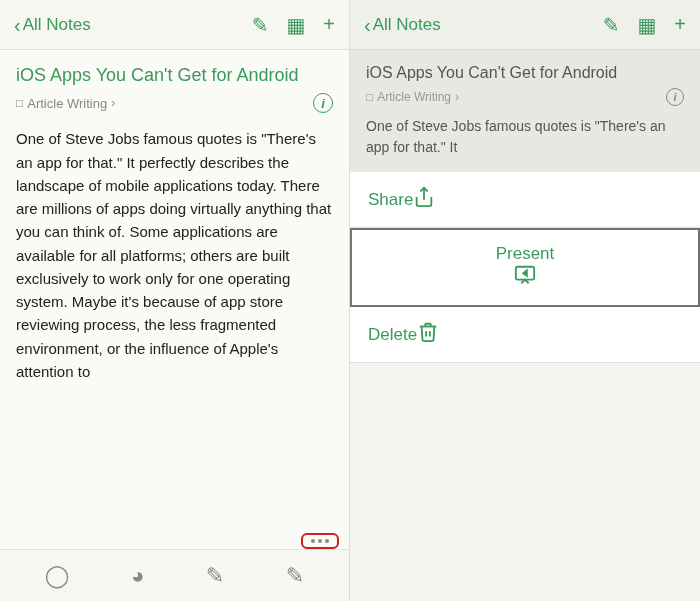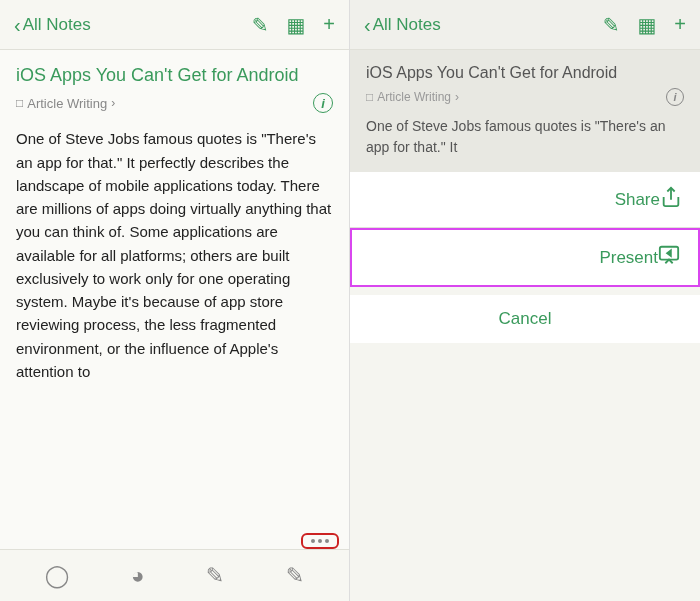--- a/index.html
+++ b/index.html
@@ -231,30 +231,31 @@
     .action-menu {
       flex: 1;
       background: #f5f5f0;
       display: flex;
       flex-direction: column;
     }
 
     .menu-item {
       display: flex;
       align-items: center;
-      justify-content: flex-end;
+      justify-content: flex-start;
       padding: 14px 18px;
       border-bottom: 1px solid #e0e0d8;
       background: #fff;
       position: relative;
     }
 
     .menu-item.highlighted {
-      border: 2px solid #d946ef;
+      border: 2px solid #737373;
       z-index: 10;
+      flex-direction: column;
     }
 
     .menu-item-label {
       color: #3a9a5c;
       font-size: 17px;
     }
 
     .menu-item-icon {
       color: #3a9a5c;
       font-size: 20px;
@@ -359,17 +360,26 @@
     <div class="menu-item highlighted">
       <span class="menu-item-label">Present</span>
       <span class="menu-item-icon">
         <svg width="22" height="22" viewBox="0 0 24 24" fill="none" stroke="#3a9a5c" stroke-width="2">
           <rect x="2" y="3" width="20" height="14" rx="2"></rect>
           <path d="M8 21l4-4 4 4"></path>
           <path d="M10 10l4-3v6l-4-3z" fill="#3a9a5c"></path>
         </svg>
       </span>
     </div>
-    <div class="cancel-item">
-      <span class="cancel-label">Cancel</span>
+    <div class="menu-item">
+      <span class="menu-item-label">Delete</span>
+      <span class="menu-item-icon">
+        <svg width="22" height="22" viewBox="0 0 24 24" fill="none" stroke="#3a9a5c" stroke-width="2">
+          <polyline points="3 6 5 6 21 6"></polyline>
+          <path d="M19 6l-1 14a2 2 0 01-2 2H8a2 2 0 01-2-2L5 6"></path>
+          <path d="M10 11v6"></path>
+          <path d="M14 11v6"></path>
+          <path d="M9 6V4a1 1 0 011-1h4a1 1 0 011 1v2"></path>
+        </svg>
+      </span>
     </div>
   </div>
 </div>
 
 </body></html>

